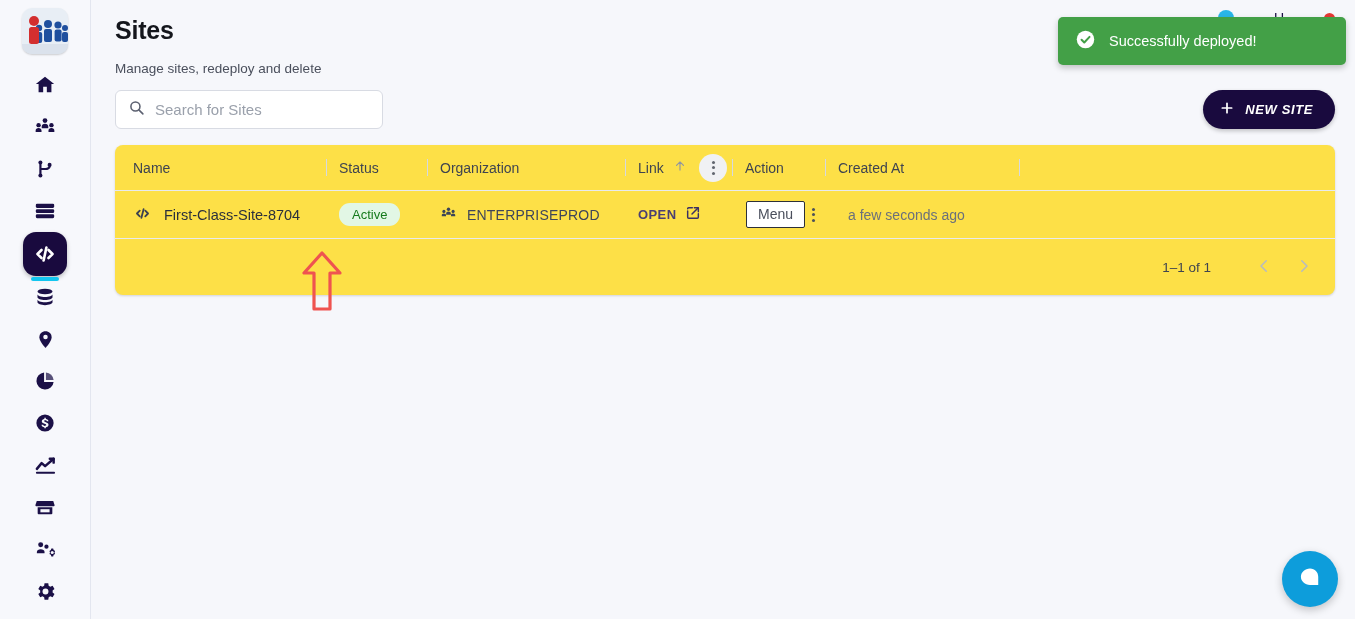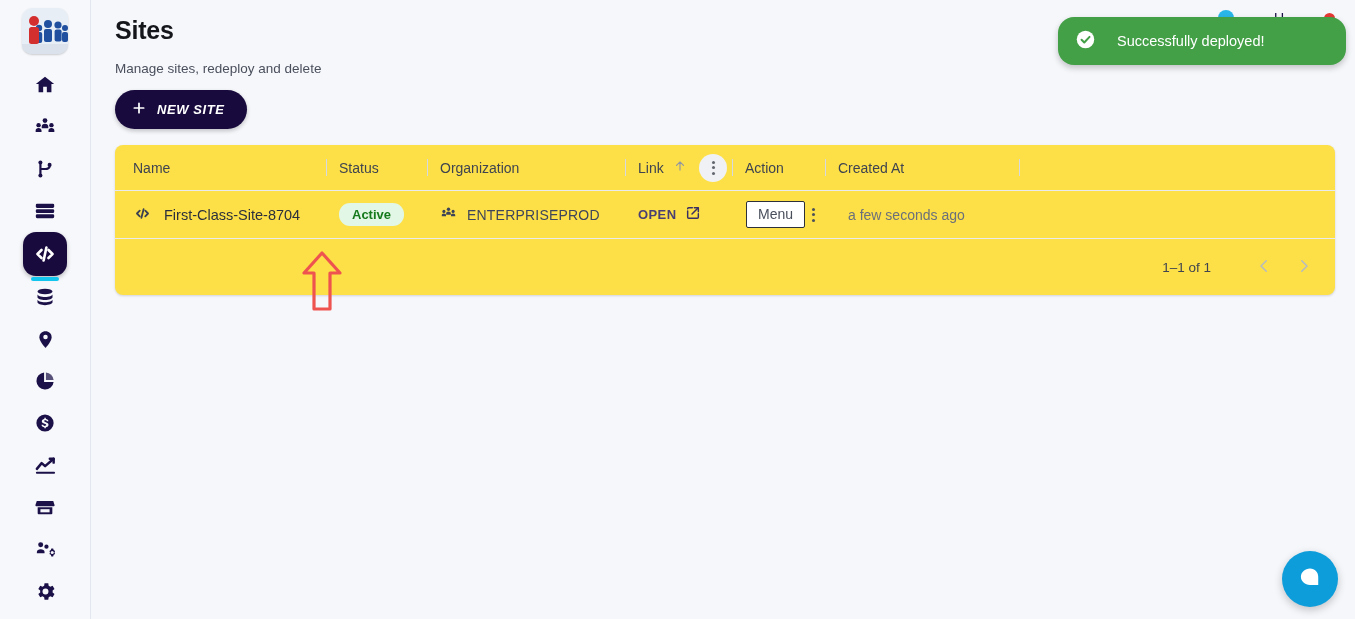--- a/index.html
+++ b/index.html
@@ -144,21 +144,21 @@
   .col-end { flex: 1 1 auto; }
 
   .pad-l { padding-left: 12px; }
 
   .code-icon { color: #3b4150; }
   .site-name { color: #2b303c; font-size: 14.5px; }
 
   .badge {
     background: #e2f7e5; color: #157a1c;
     font-size: 13px; border-radius: 11px;
-    padding: 4px 13px; display: inline-block; font-weight: bold;
+    padding: 4px 13px; display: inline-block;
   }
   .org-name { color: #3f455a; font-size: 14px; letter-spacing: .2px; }
   .org-icon { color: #3d4457; }
 
   .open-link {
     color: #4a3f73; font-size: 13px; font-weight: bold;
     letter-spacing: .4px; text-decoration: none;
     display: flex; align-items: center; gap: 9px;
   }
   .open-link svg { color: #3a2f63; }
@@ -185,23 +185,23 @@
     width: 34px; height: 34px; border: none; background: transparent;
     display: flex; align-items: center; justify-content: center;
     color: #b6bac2; cursor: pointer; border-radius: 50%;
   }
 
   
   .toast {
     position: absolute; top: 17px; right: 9px;
     width: 288px; height: 48px;
     background: #43a047; color: #ffffff;
-    border-radius: 16px;
+    border-radius: 5px;
     box-shadow: 0 3px 6px rgba(0,0,0,.22);
-    display: flex; align-items: center; gap: 21px;
+    display: flex; align-items: center; gap: 13px;
     padding: 0 17px;
     font-size: 14.5px;
     z-index: 40;
   }
 
   
   .behind-toast { position: absolute; top: 10px; right: 20px; display: flex; align-items: center; gap: 40px; z-index: 5; }
   .avatar-dot { width: 16px; height: 16px; border-radius: 50%; background: #29b6e8; }
   .user-txt { font-size: 14px; color: #1b1047; }
   .red-dot { width: 11px; height: 11px; border-radius: 50%; background: #e53935; }
@@ -387,20 +387,29 @@
     <div class="behind-toast">
       <div class="avatar-dot"></div>
       <div class="user-txt">U</div>
       <div class="red-dot"></div>
     </div>
 
     <h1 class="page-title">Sites</h1>
     <p class="page-sub">Manage sites, redeploy and delete</p>
 
     <div class="toolbar">
+      <div class="search-box">
+        <span>
+          <svg width="17" height="17" viewBox="0 0 24 24" fill="none" stroke="#5b6070" stroke-width="2.2" stroke-linecap="round">
+            <circle cx="10.5" cy="10.5" r="6.4"></circle>
+              <path d="M15.3 15.3 21 21"></path>
+          </svg>
+        </span>
+        <input class="search-input" type="text" placeholder="Search for Sites" value="" style="">
+      </div>
 
       <button class="new-site-btn">
         <span>
           <svg width="16" height="16" viewBox="0 0 24 24" fill="none" stroke="currentColor" stroke-width="2.6" stroke-linecap="round">
             <path d="M12 5v14M5 12h14"></path>
           </svg>
         </span>
         <span>NEW SITE</span>
       </button>
     </div>

